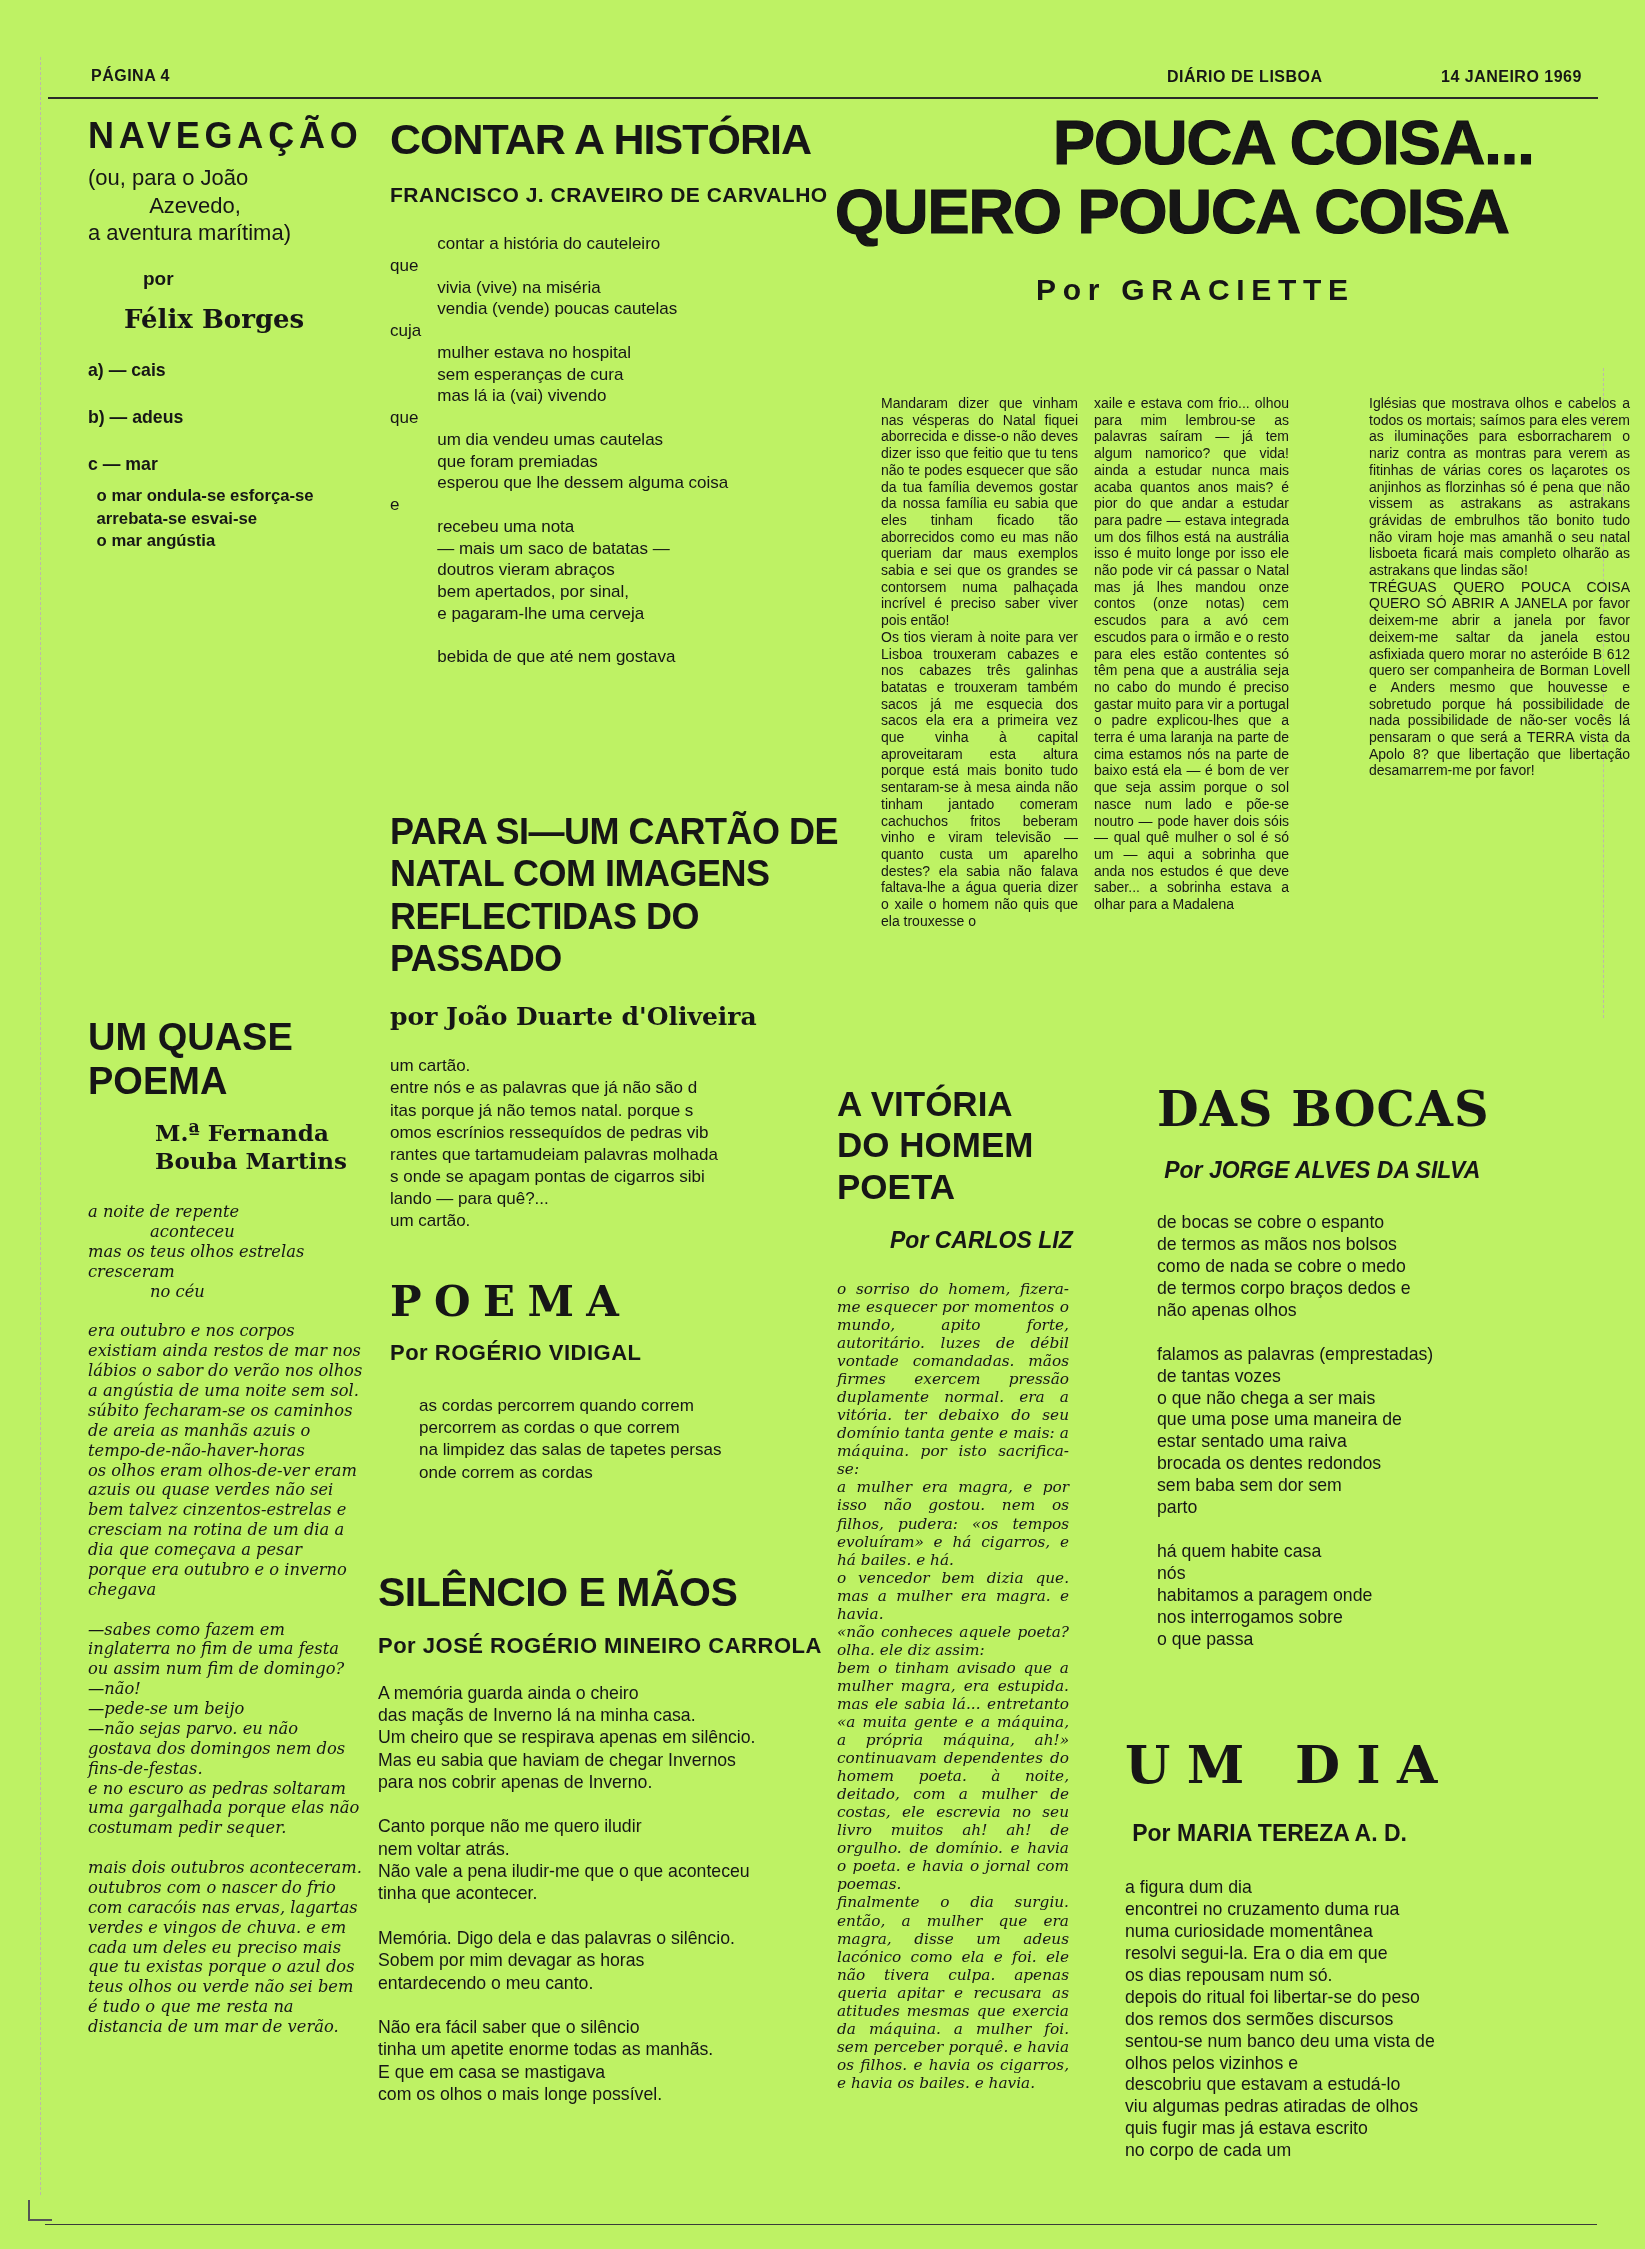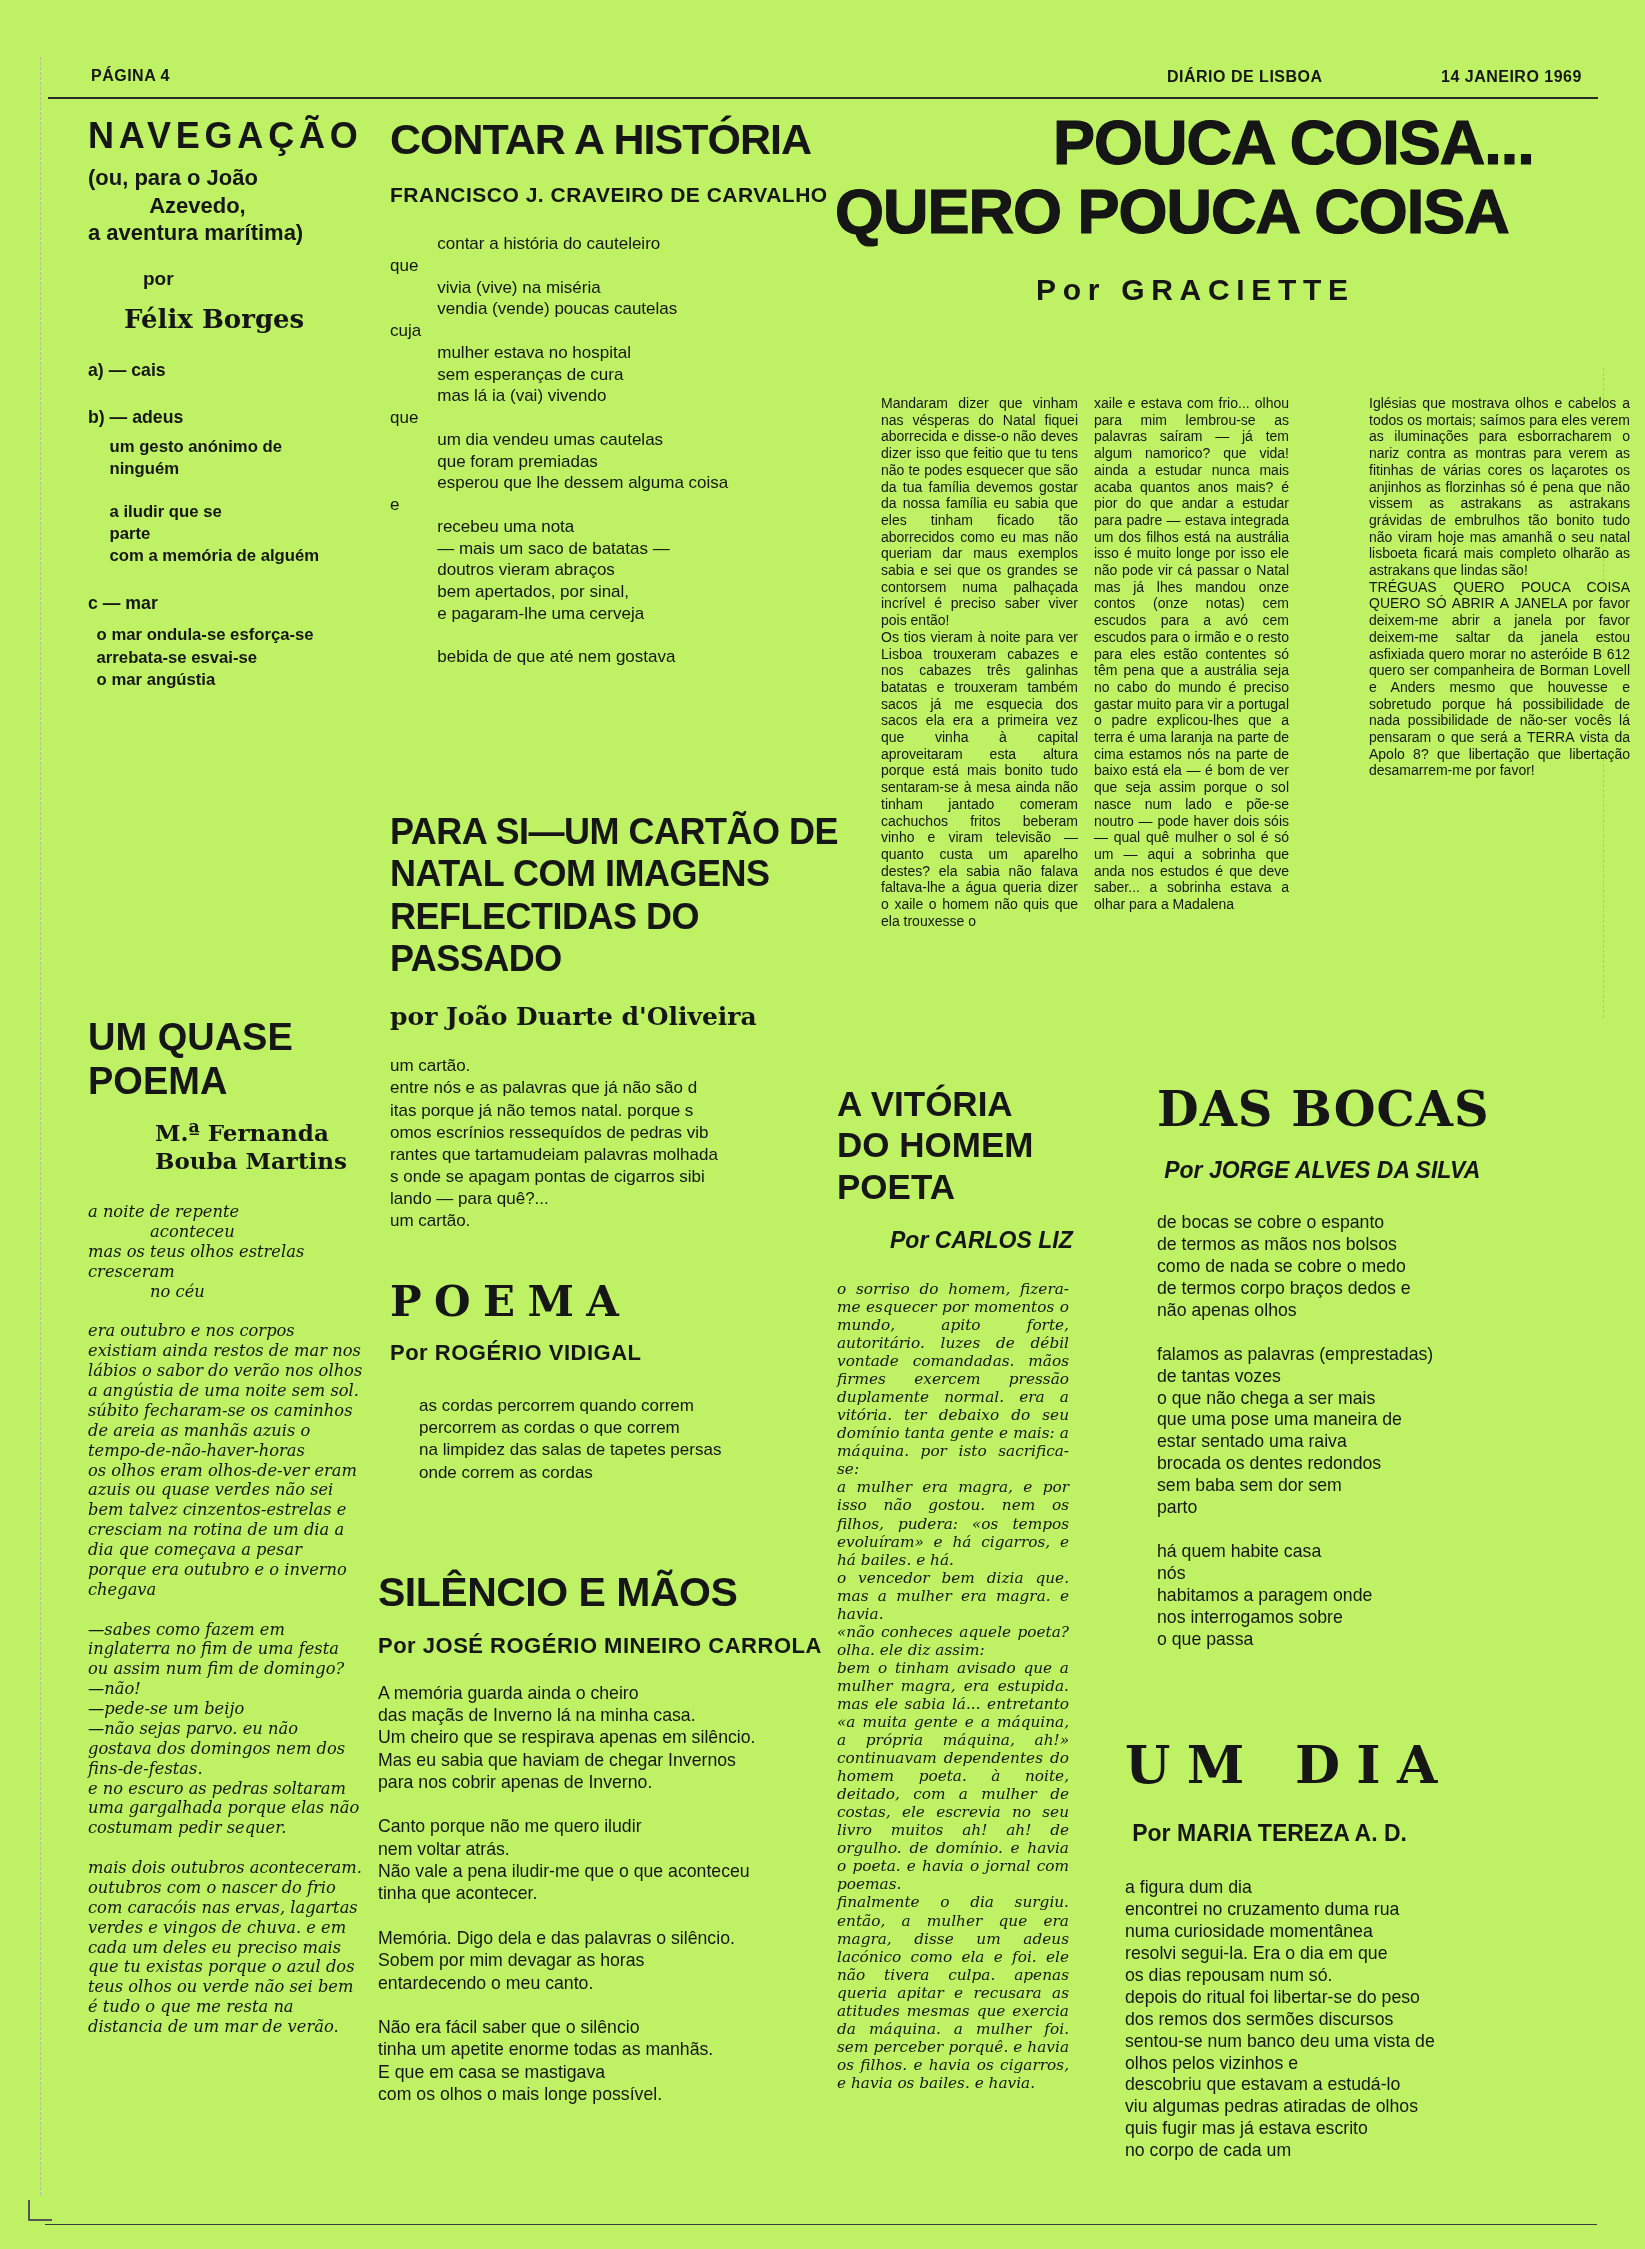--- a/index.html
+++ b/index.html
@@ -13,21 +13,21 @@
   .hdr{font-size:16px;font-weight:bold;letter-spacing:0.5px;}
   .rule-top{left:48px;top:97px;width:1550px;height:1.9px;background:#2a2a2a;}
   .rule-bottom{left:45px;top:2224px;width:1552px;height:1.4px;background:#3a3a3a;}
   .edge-l{left:40px;top:57px;height:2138px;border-left:1.4px dashed #beb8a9;}
   .edge-r{left:1603px;top:368px;height:650px;border-left:1.4px dashed #beb8a9;}
   .corner-bl{left:28px;top:2200px;width:22px;height:19px;border-left:2.4px solid #555;border-bottom:2.4px solid #555;}
 
   
   #nav{left:88px;top:117px;width:280px;}
   .nav-title{font-size:36px;font-weight:bold;letter-spacing:4.8px;line-height:1.05;}
-  .nav-sub{font-size:22px;font-weight:bold;line-height:1.25;margin-top:9.6px;}
+  .nav-sub{font-size:22px;font-weight:normal;line-height:1.25;margin-top:9.6px;}
   .nav-por{font-size:19px;font-weight:bold;margin:21.5px 0 0 55px;}
   .nav-author{font-size:26px;font-weight:bold;font-family:"DejaVu Serif",serif;margin:13.4px 0 0 36px;}
   .nav-h{font-size:17.7px;font-weight:bold;margin-top:26px;}
   .nav-b{font-size:16.7px;font-weight:bold;line-height:1.3;margin:8.6px 0 0 21.5px;}
   .nav-b-c{font-size:16.7px;font-weight:bold;line-height:1.35;margin:10.5px 0 0 8.6px;}
 
   
   #quase{left:88px;top:1016px;width:275px;}
   .quase-title{font-size:38px;font-weight:bold;line-height:1.15;}
   .quase-author{font-size:23px;font-weight:bold;font-family:"DejaVu Serif",serif;line-height:1.25;margin:15.3px 0 0 67px;}
@@ -99,26 +99,20 @@
 
   <div class="abs" id="nav">
     <div class="nav-title">NAVEGAÇÃO</div>
     <div class="nav-sub pre">(ou, para o João
           Azevedo,
 a aventura marítima)</div>
     <div class="nav-por">por</div>
     <div class="nav-author">Félix Borges</div>
     <div class="nav-h">a) — cais</div>
     <div class="nav-h">b) — adeus</div>
-    <div class="nav-b pre">um gesto anónimo de
-ninguém
-
-a iludir que se
-parte
-com a memória de alguém</div>
     <div class="nav-h">c — mar</div>
     <div class="nav-b-c pre">o mar ondula-se esforça-se
 arrebata-se esvai-se
 o mar angústia</div>
   </div>
 
   <div class="abs" id="quase">
     <div class="quase-title pre">UM QUASE
 POEMA</div>
     <div class="quase-author pre">M.ª Fernanda

